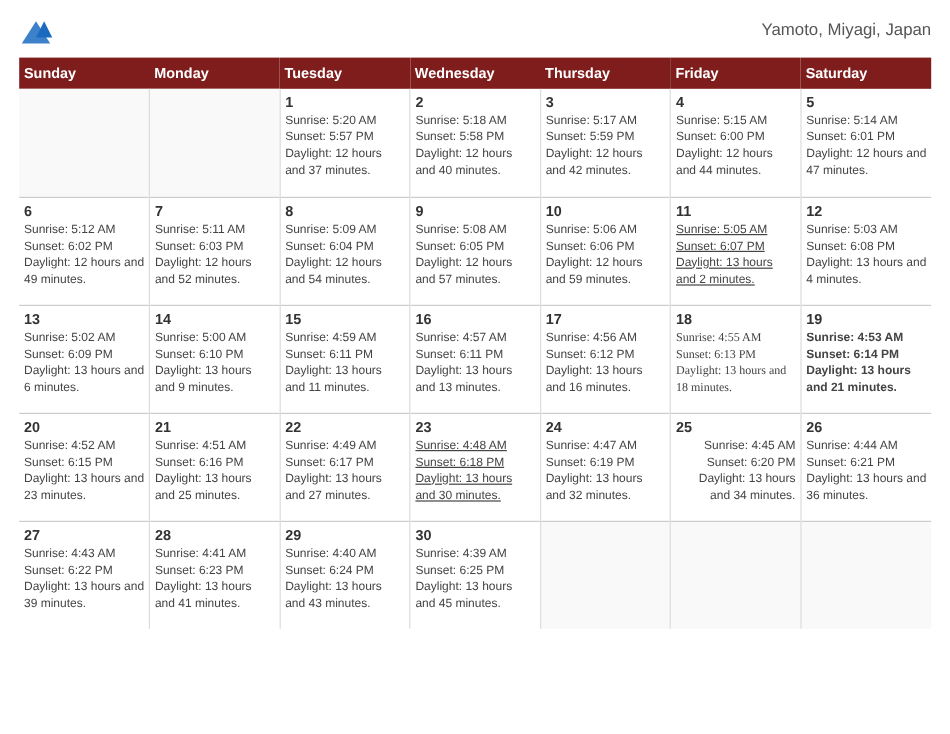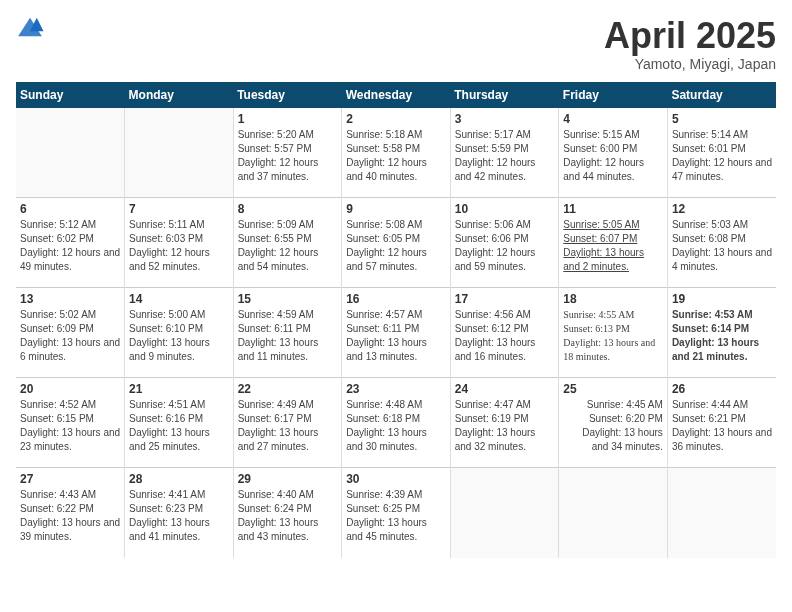--- a/index.html
+++ b/index.html
@@ -47,21 +47,21 @@
     .subtitle {
       font-size: 14px;
       color: #555;
     }
     table {
       width: 100%;
       border-collapse: collapse;
       font-size: 11px;
     }
     thead tr th {
-      background-color: #0c4a6e;
+      background-color: #7f1d1d;
       color: #fff;
       padding: 6px 4px;
       text-align: left;
       font-size: 12px;
       font-weight: bold;
     }
     tbody tr {
       border-bottom: 1px solid #ccc;
     }
     tbody tr:last-child {
@@ -98,21 +98,20 @@
 <body>
 
 <div class="header-area">
   <div class="logo">
     <svg class="logo-icon" viewBox="0 0 32 26" xmlns="http://www.w3.org/2000/svg">
       <polygon points="16,2 30,24 2,24" fill="#1a6bbf" opacity="0.85"></polygon>
       <polygon points="24,2 32,18 16,18" fill="#1a6bbf"></polygon>
     </svg>
   </div>
   <div class="title-area">
-    <div class="month-title">April 2025</div>
     <div class="subtitle">Yamoto, Miyagi, Japan</div>
   </div>
 </div>
 
 <table>
   <thead>
     <tr>
     <th>Sunday</th>
         <th>Monday</th>
         <th>Tuesday</th>
@@ -166,21 +165,21 @@
         </td>
         <td>
           <span class="day-num">7</span>
           <div class="day-info" style="white-space: pre-line;">Sunrise: 5:11 AM
 Sunset: 6:03 PM
 Daylight: 12 hours and 52 minutes.</div>
         </td>
         <td>
           <span class="day-num">8</span>
           <div class="day-info" style="white-space: pre-line;">Sunrise: 5:09 AM
-Sunset: 6:55 PM
+Sunset: 6:04 PM
 Daylight: 12 hours and 54 minutes.</div>
         </td>
         <td>
           <span class="day-num">9</span>
           <div class="day-info" style="white-space: pre-line;">Sunrise: 5:08 AM
 Sunset: 6:05 PM
 Daylight: 12 hours and 57 minutes.</div>
         </td>
         <td>
           <span class="day-num">10</span>
@@ -259,21 +258,21 @@
 Daylight: 13 hours and 25 minutes.</div>
         </td>
         <td>
           <span class="day-num">22</span>
           <div class="day-info" style="white-space: pre-line;">Sunrise: 4:49 AM
 Sunset: 6:17 PM
 Daylight: 13 hours and 27 minutes.</div>
         </td>
         <td>
           <span class="day-num">23</span>
-          <div class="day-info" style="white-space: pre-line;">Sunrise: 4:48 AM
+          <div class="day-info" style="white-space: pre-line; text-decoration: underline;">Sunrise: 4:48 AM
 Sunset: 6:18 PM
 Daylight: 13 hours and 30 minutes.</div>
         </td>
         <td>
           <span class="day-num">24</span>
           <div class="day-info" style="white-space: pre-line;">Sunrise: 4:47 AM
 Sunset: 6:19 PM
 Daylight: 13 hours and 32 minutes.</div>
         </td>
         <td>

